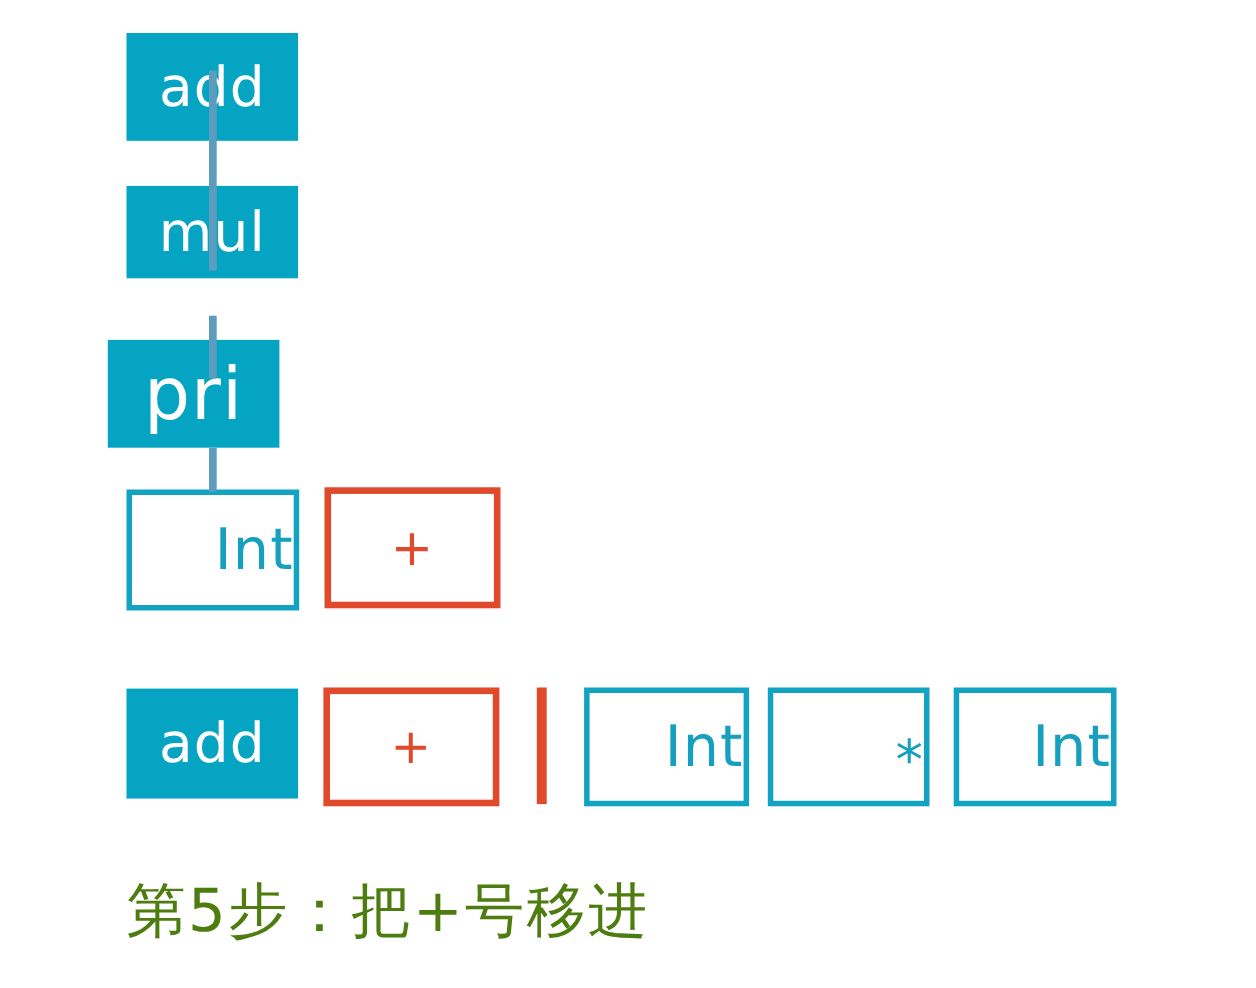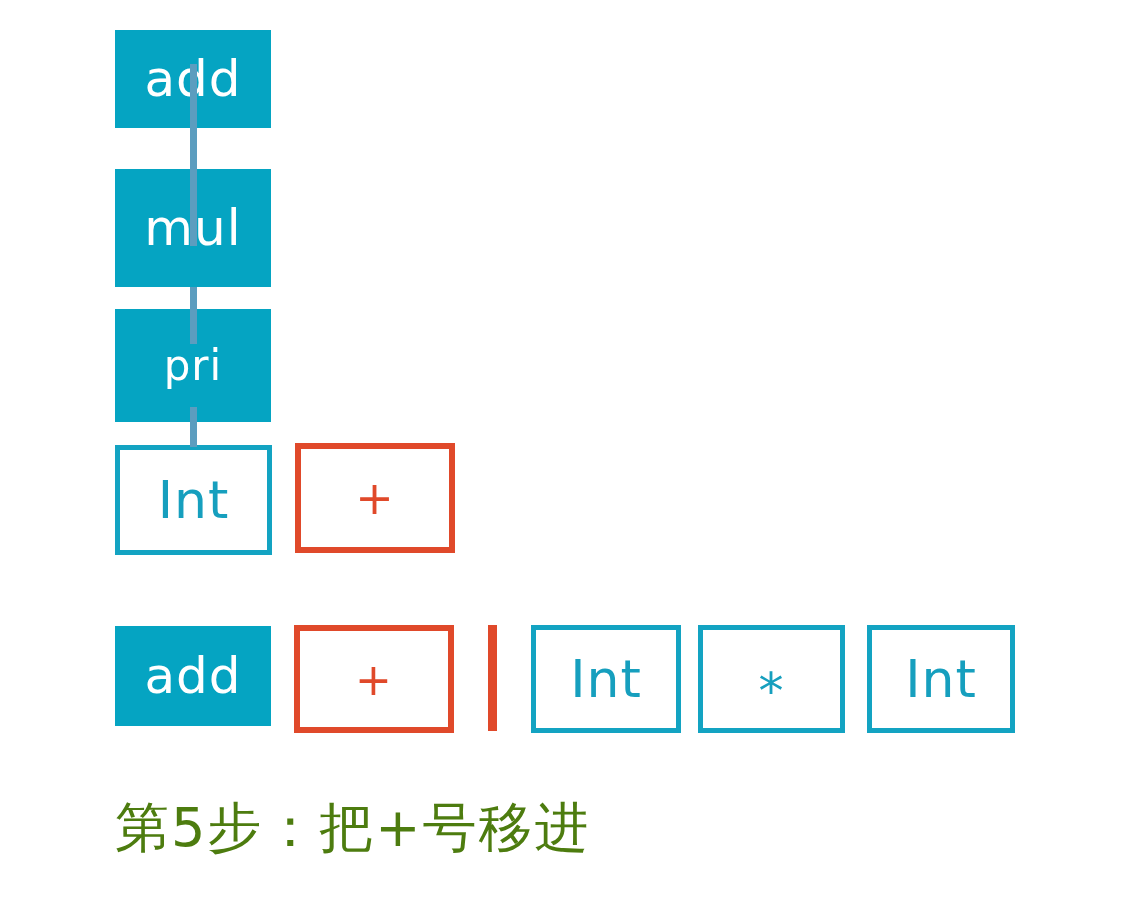--- a/index.html
+++ b/index.html
@@ -29,36 +29,37 @@
     letter-spacing: 1px;
   }
   .filled {
     background: #05a4c2;
     color: #ffffff;
   }
   .outline-teal {
     background: #ffffff;
     border: 5px solid #13a3c2;
     color: #169fbe;
+    justify-content: flex-end;
   }
   .outline-orange {
     background: #ffffff;
     border: 6px solid #e0492a;
     color: #e0492a;
   }
   .edge {
     position: absolute;
     width: 7px;
     background: #5c9dbf;
     z-index: 2;
   }
   
   .n-add-top { left: 115px; top: 30px;  width: 156px; height: 98px;  font-size: 50px; }
-  .n-mul     { left: 115px; top: 169px; width: 156px; height: 118px;  font-size: 50px; }
-  .n-pri     { left: 115px; top: 309px; width: 156px; height: 113px;  font-size: 42px; }
+  .n-mul     { left: 115px; top: 169px; width: 156px; height: 84px;  font-size: 50px; }
+  .n-pri     { left: 98px; top: 309px; width: 156px; height: 98px;  font-size: 66px; }
   .n-int-c   { left: 115px; top: 445px; width: 157px; height: 110px; font-size: 52px; }
   .n-plus-m  { left: 295px; top: 443px; width: 160px; height: 110px; font-size: 46px; }
   .edge-1 { left: 190px; top: 64px;  height: 182px; }
   .edge-2 { left: 190px; top: 287px; height: 57px; }
   .edge-3 { left: 190px; top: 407px; height: 40px; }
   
   .n-add-b   { left: 115px; top: 626px; width: 156px; height: 100px; font-size: 50px; }
   .n-plus-b  { left: 294px; top: 625px; width: 160px; height: 108px; font-size: 44px; }
   .divider   { position: absolute; left: 488px; top: 625px; width: 9px; height: 106px;
                background: #e0492a; z-index: 1; }

